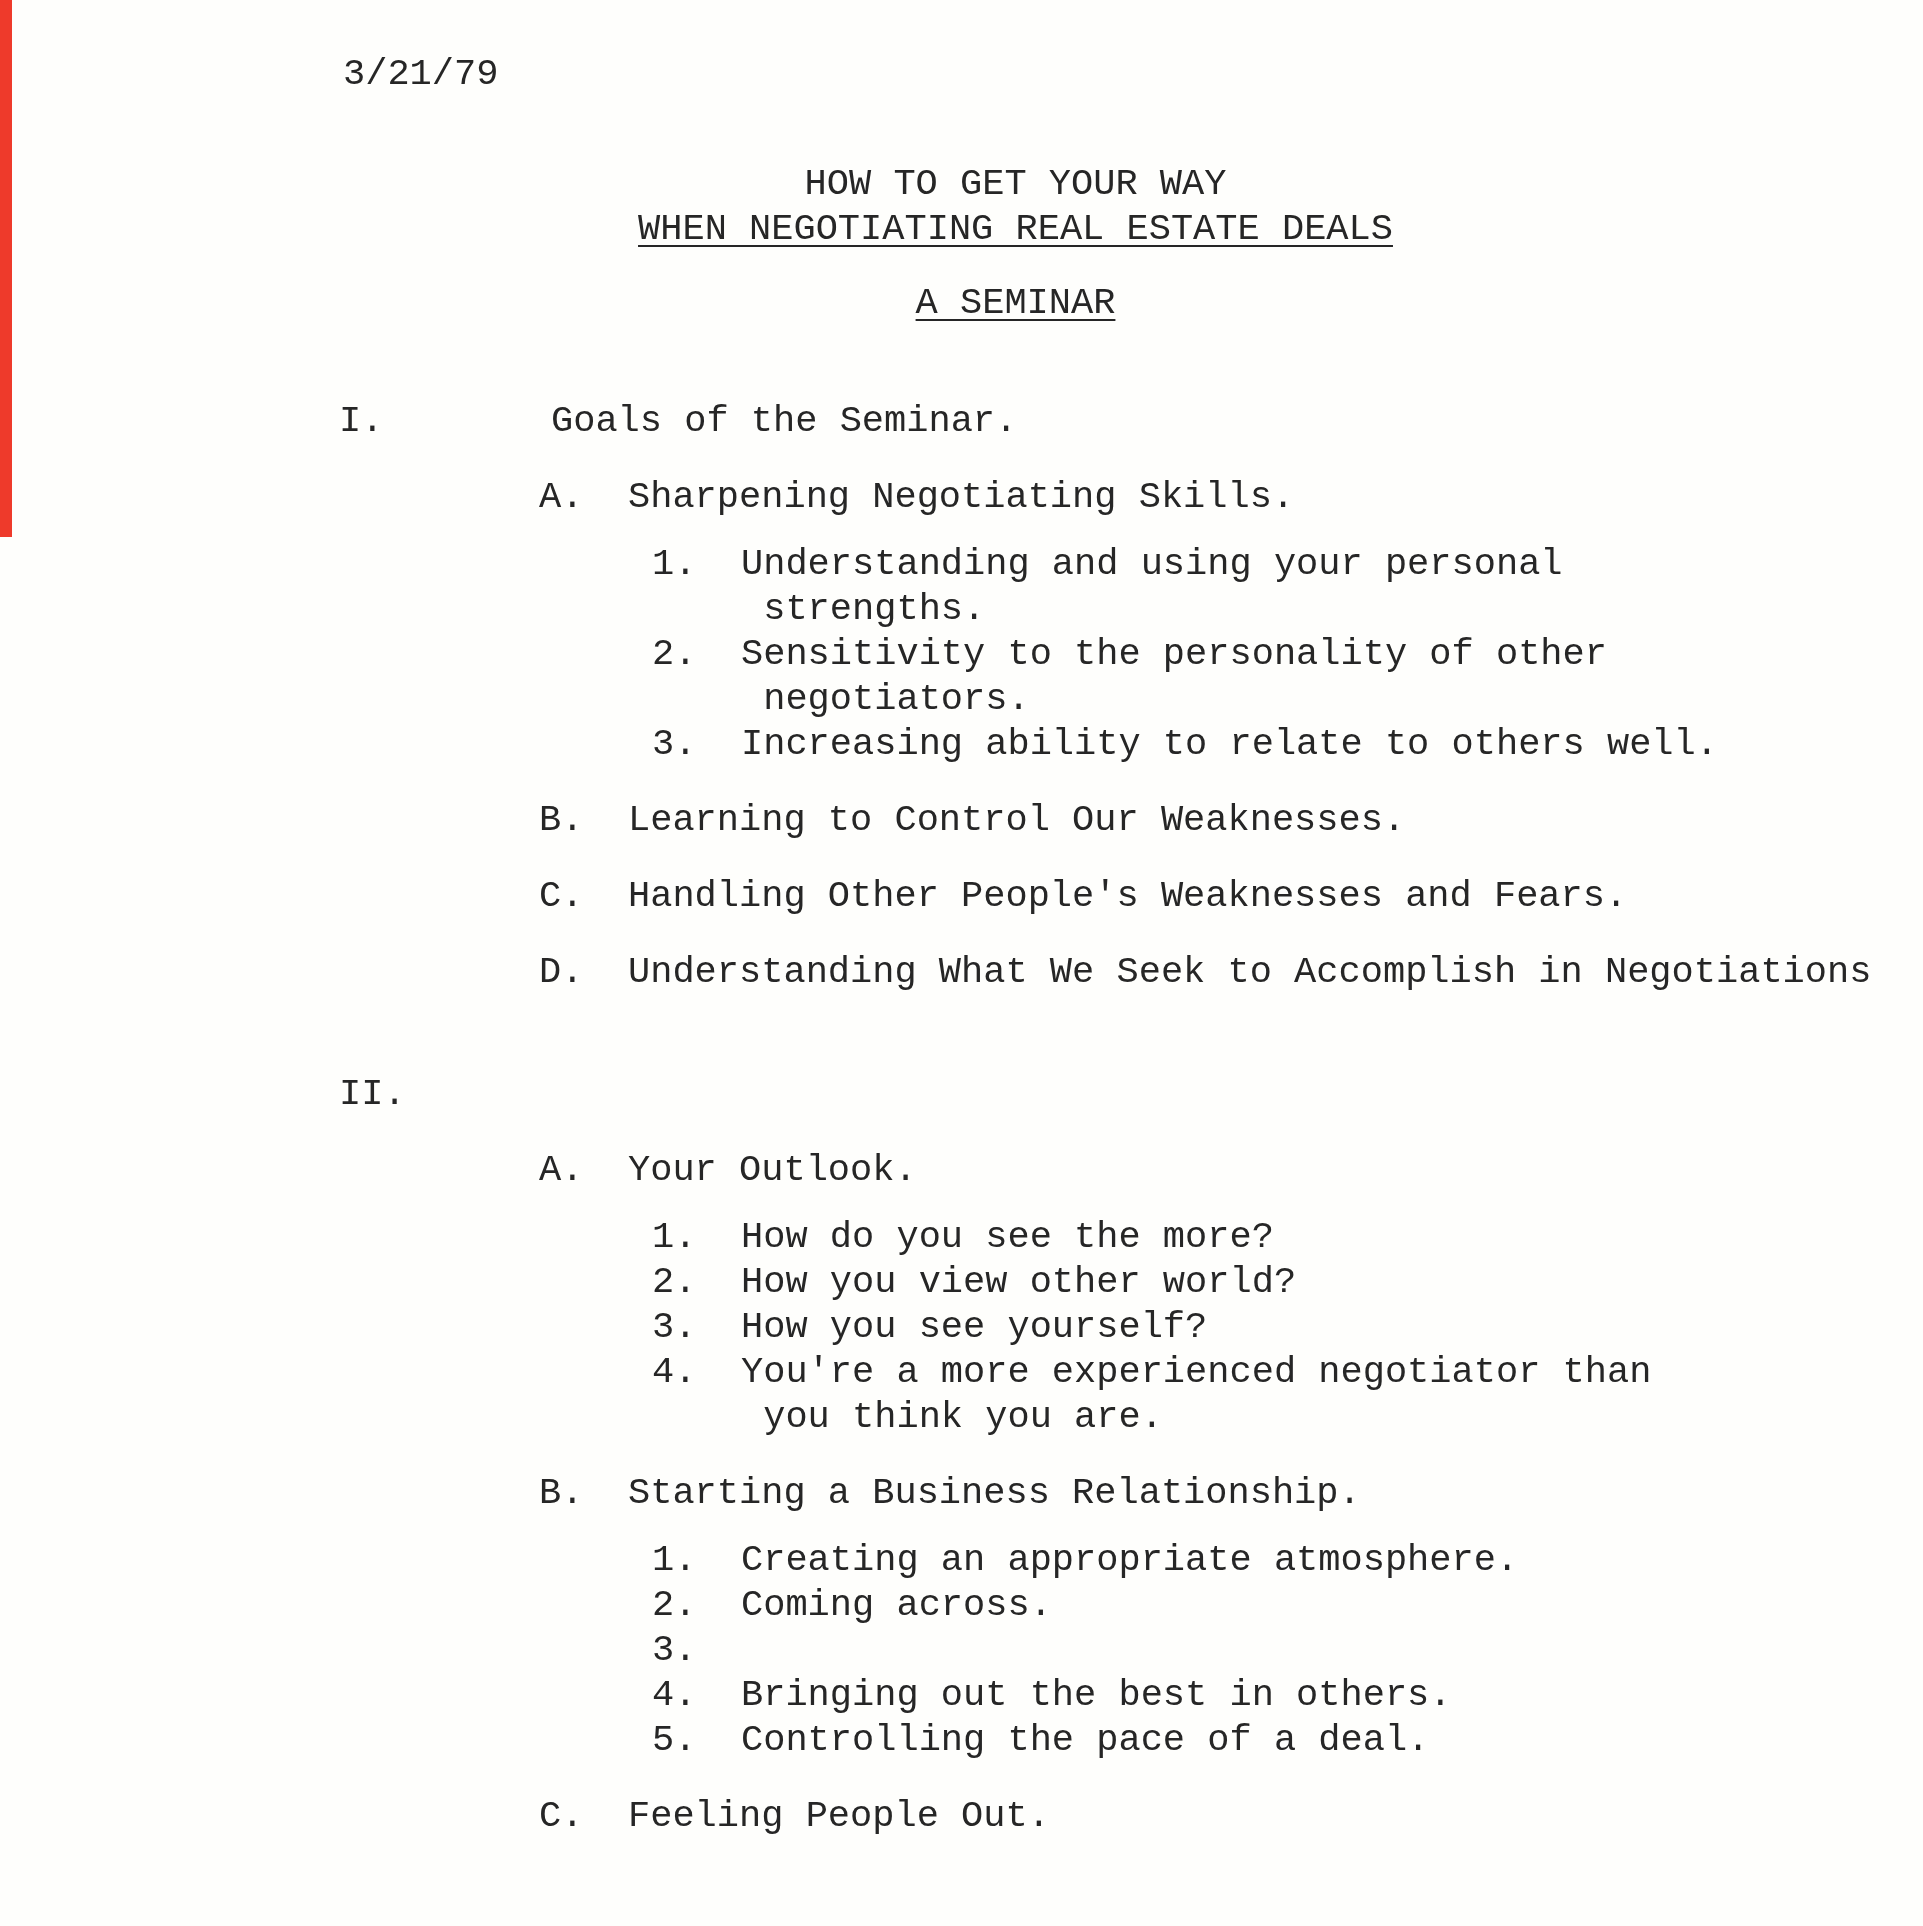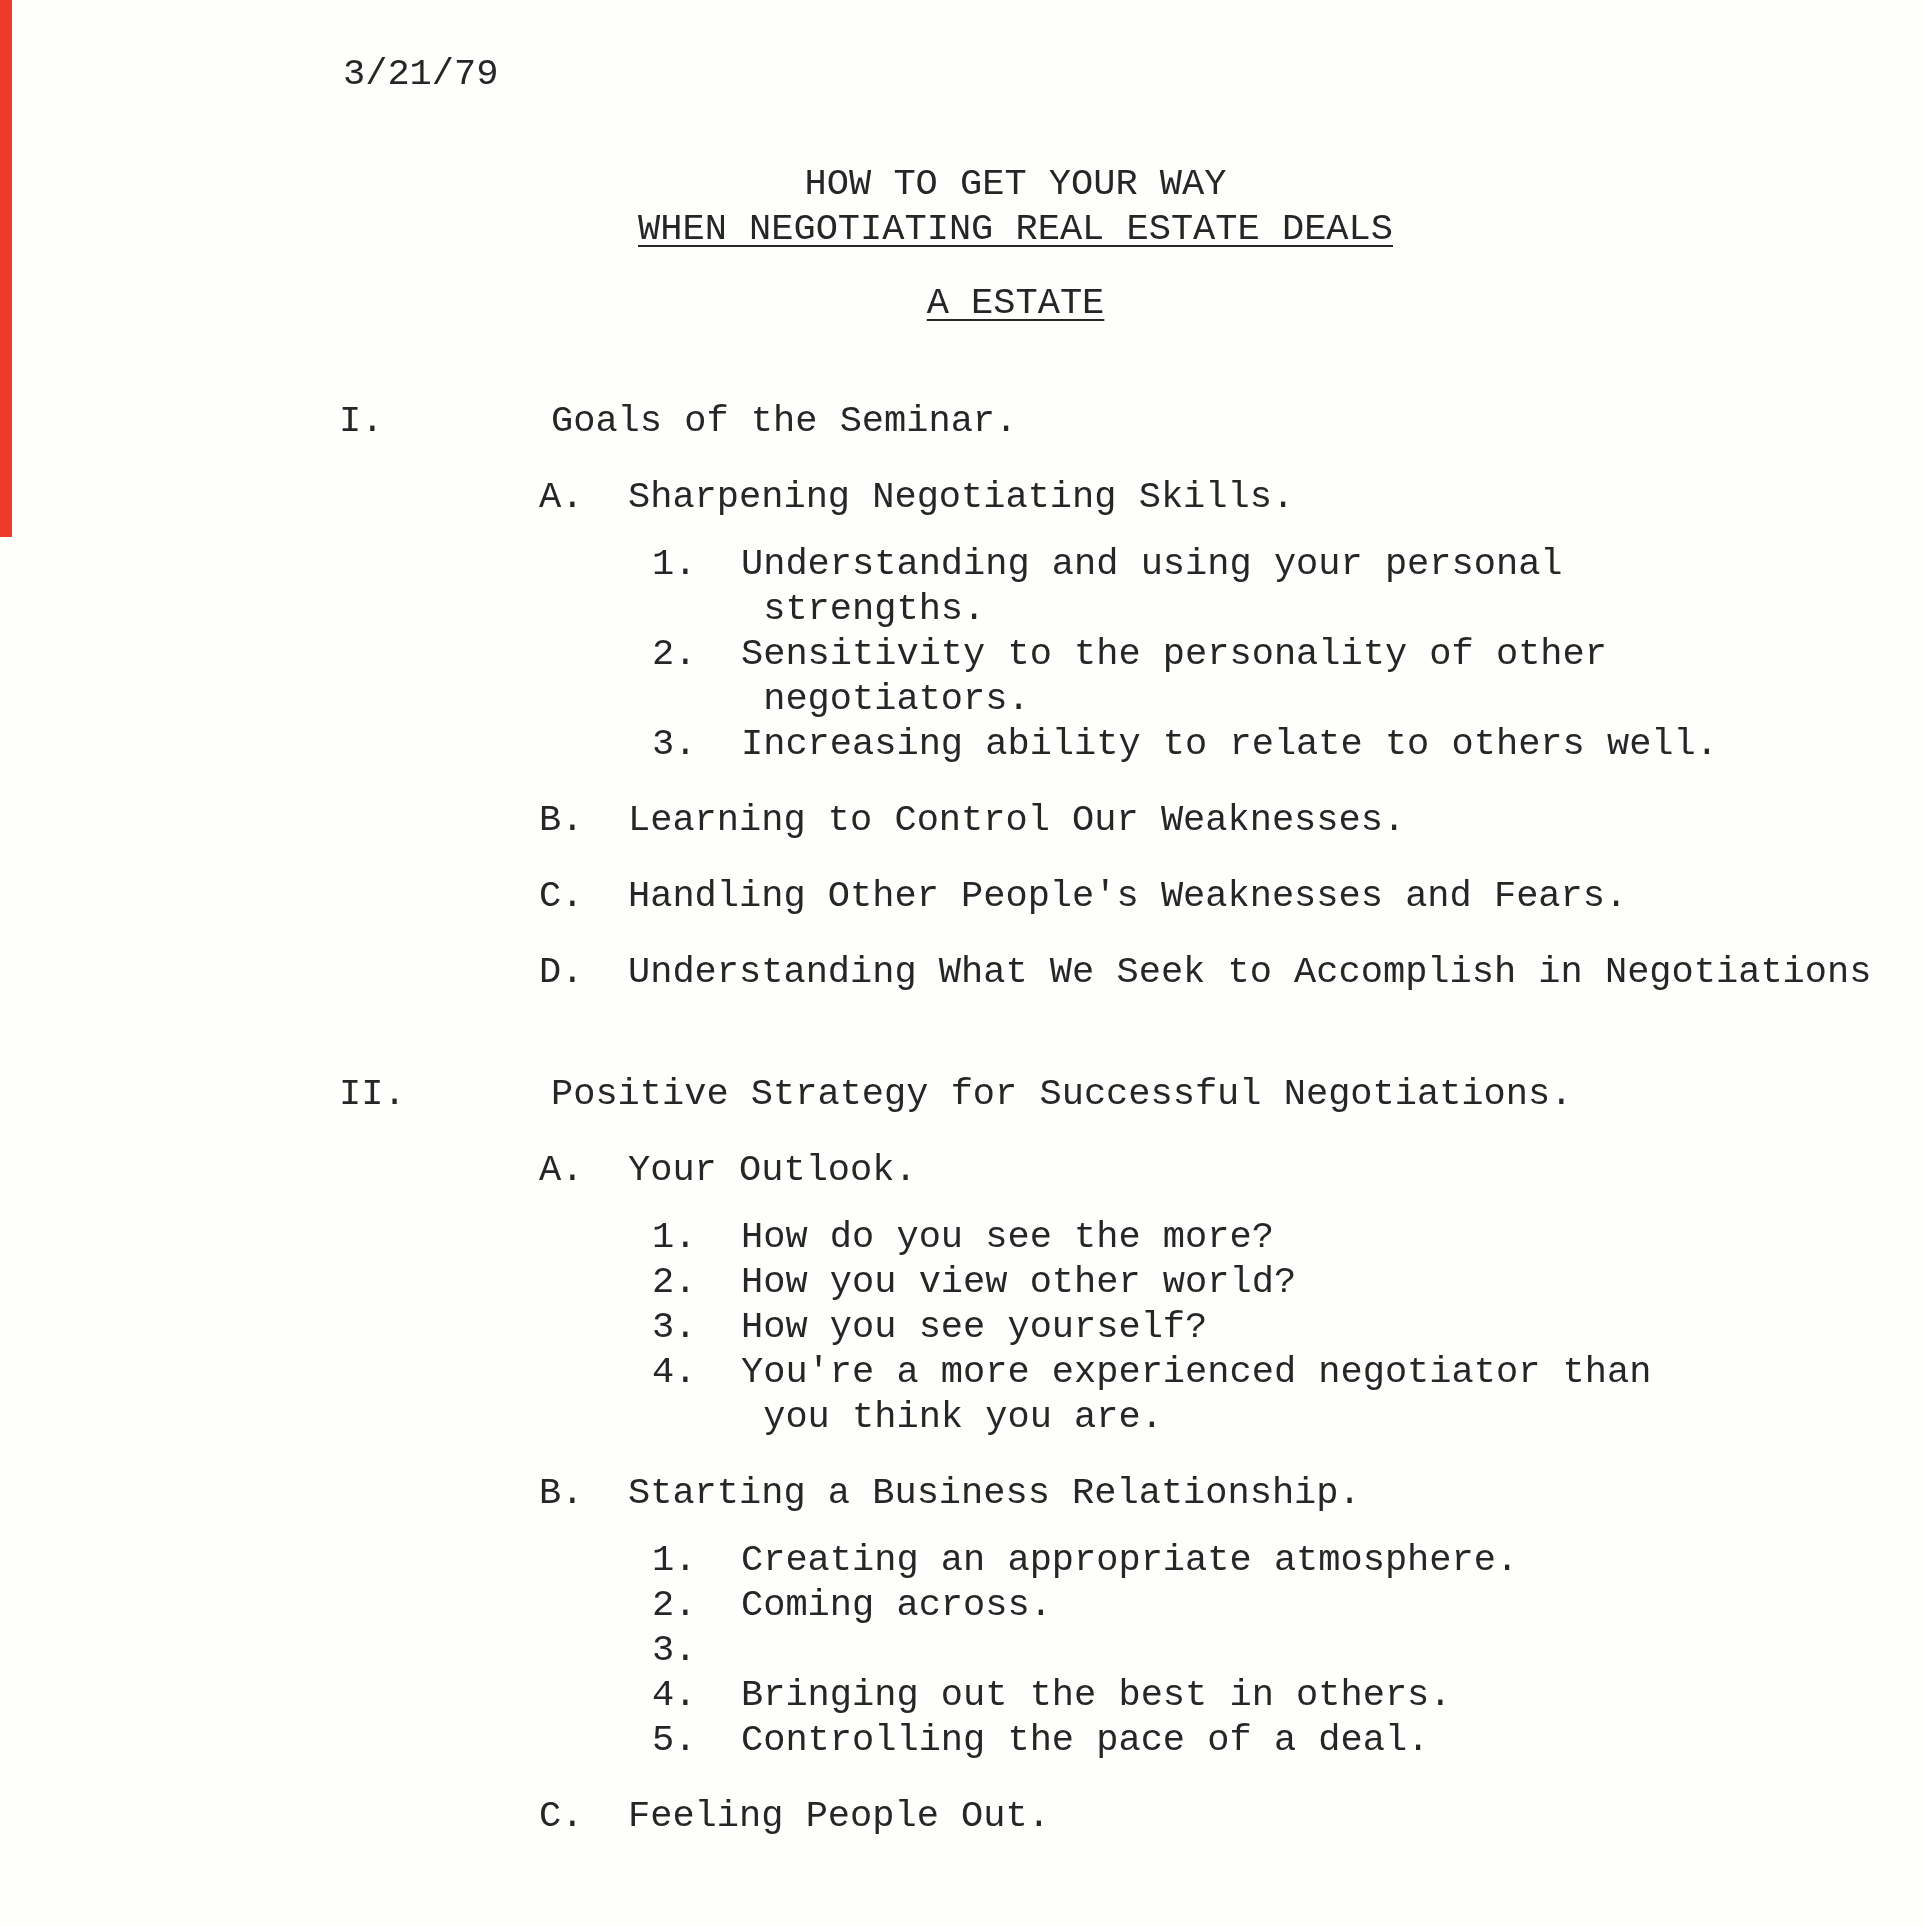--- a/index.html
+++ b/index.html
@@ -86,21 +86,21 @@
   <div class="red-stripe"></div>
 
   <div class="date">3/21/79</div>
 
   <div class="title-block">
     <div class="title-line">HOW TO GET YOUR WAY</div>
     <div class="title-line underlined">WHEN NEGOTIATING REAL ESTATE DEALS</div>
   </div>
 
   <div class="subtitle-wrap">
-    <span class="subtitle underlined">A ESTATE</span>
+    <span class="subtitle underlined">A SEMINAR</span>
   </div>
 
   <div class="outline">
 
     <div class="section">
       <div class="section-head">
         <span class="numeral">I.</span>
         <span class="heading">Goals of the Seminar.</span>
       </div>
 
@@ -145,21 +145,20 @@
         <div class="item-head">
           <span class="letter">D.</span>
           <span class="label">Understanding What We Seek to Accomplish in Negotiations</span>
         </div>
       </div>
     </div>
 
     <div class="section">
       <div class="section-head">
         <span class="numeral">II.</span>
-        <span class="heading">Positive Strategy for Successful Negotiations.</span>
       </div>
 
       <div class="item">
         <div class="item-head">
           <span class="letter">A.</span>
           <span class="label">Your Outlook.</span>
         </div>
         <div class="subitems">
           <div class="subitem">
             <span class="subnum">1.</span>

